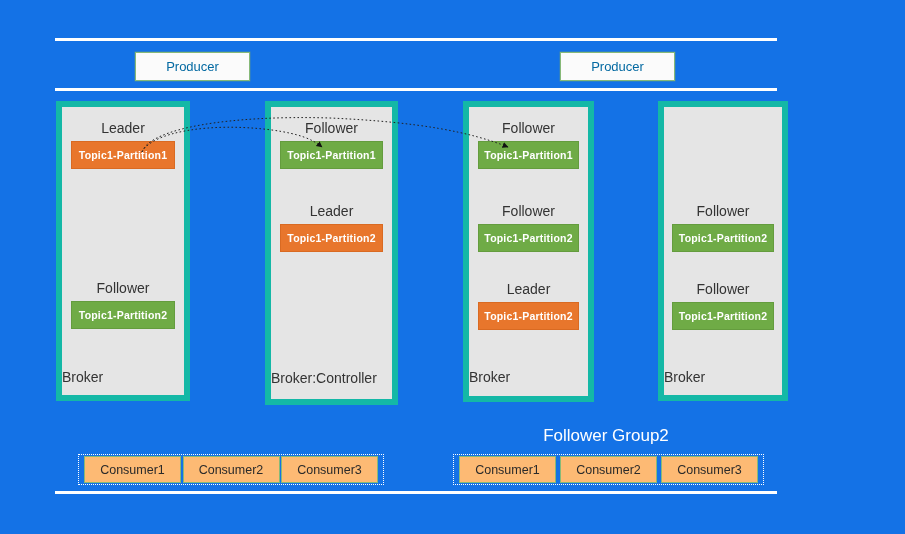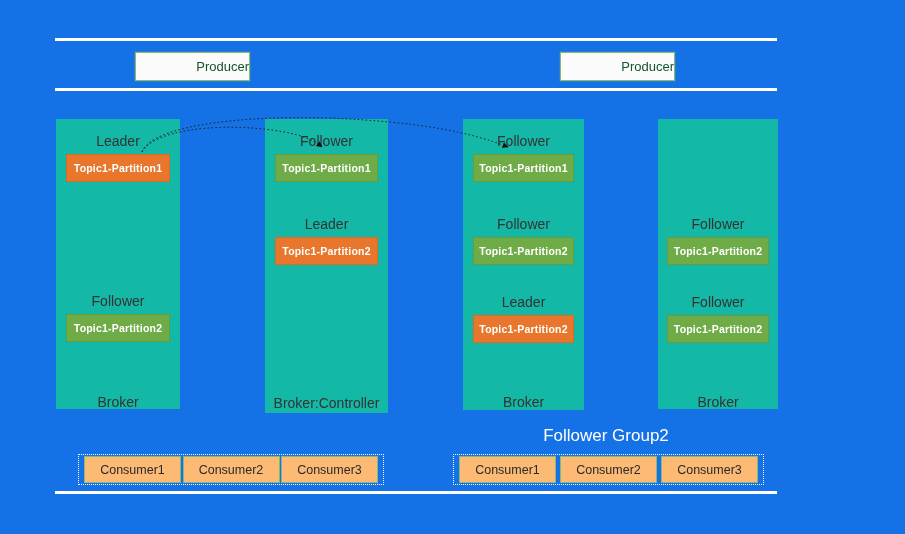--- a/index.html
+++ b/index.html
@@ -17,33 +17,33 @@
   #rule-top{top:38px;}
   #rule-mid{top:88px;}
   #rule-bottom{top:491px;}
 
   
   .producer{
     position:absolute;
     background:#fbfbfb;
     border:1px solid #86b978;
     height:27px;
-    display:flex;align-items:center;justify-content:flex-end;
-    font-size:13px;color:#14532d;
+    display:flex;align-items:center;justify-content:center;
+    font-size:13px;color:#0369a1;
     box-shadow:0 0 0 0.5px rgba(120,170,110,.5);
   }
   #producer-1{left:135px;top:52px;width:113px;}
   #producer-2{left:560px;top:52px;width:113px;}
 
   
   .broker{
     position:absolute;
-    top:119px;
-    background:#14b8a6;
-    border:1px solid #14b8a6;
+    top:101px;
+    background:#e5e5e5;
+    border:6px solid #14b8a6;
   }
   #broker-1{left:56px;width:122px;height:288px;}
   #broker-2{left:265px;width:121px;height:292px;}
   #broker-3{left:463px;width:119px;height:289px;}
   #broker-4{left:658px;width:118px;height:288px;}
 
   .slot{position:absolute;left:0;width:100%;}
   .role{
     text-align:center;
     font-size:14px;
@@ -57,21 +57,21 @@
     display:flex;align-items:center;justify-content:center;
     font-size:10.5px;font-weight:bold;color:#ffffff;
     letter-spacing:.2px;
     width:84%;
   }
   .part.leader{background:#e8762c;border:1px solid #d96a22;}
   .part.follower{background:#6fab46;border:1px solid #649c3e;}
 
   .broker-label{
     position:absolute;left:0;width:100%;
-    text-align:center;font-size:14px;color:#333;margin-top:12px;
+    font-size:14px;color:#333;
   }
 
   
   .cg-title{
     position:absolute;
     font-size:17px;color:#ffffff;
     text-align:center;
   }
   #cg1-title{left:100px;top:426px;width:256px;}
   #cg2-title{left:478px;top:426px;width:256px;}

